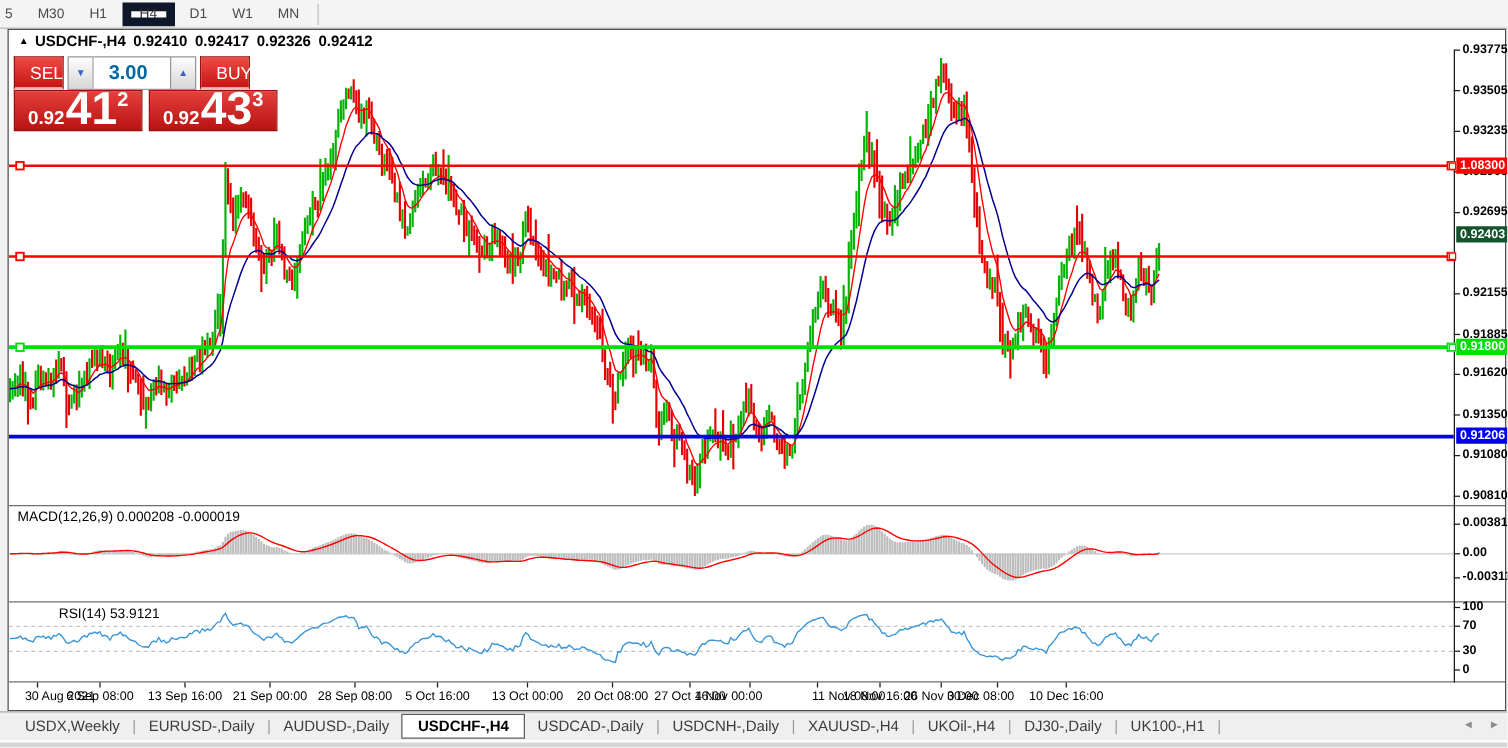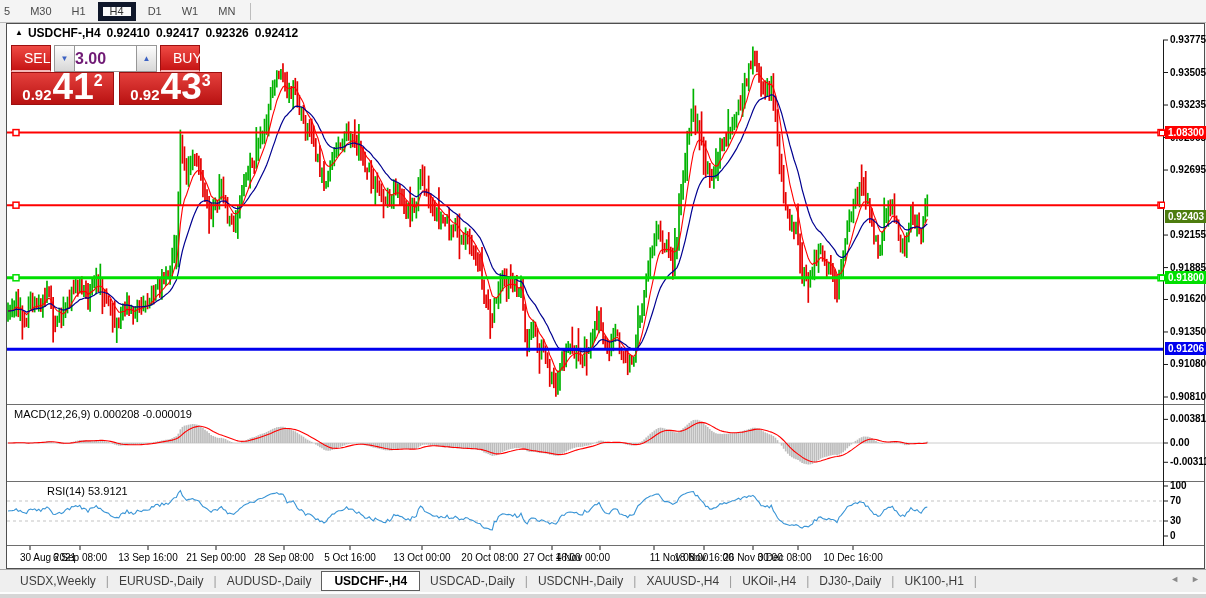--- a/index.html
+++ b/index.html
@@ -5,42 +5,42 @@
   html,body{margin:0;padding:0;background:#f1f1f1;}
   *{box-sizing:border-box;}
   .app{position:relative;width:1206px;height:598px;overflow:hidden;background:#f1f1f1;
        font-family:"Liberation Sans","DejaVu Sans",sans-serif;}
   
   .toolbar{position:absolute;left:0;top:0;width:1206px;height:23px;background:#f4f4f4;
            border-bottom:1px solid #b9b9b9;display:flex;align-items:center;}
   .tf-btn{height:19px;margin:0 2px;padding:0 7px;display:flex;align-items:center;
           font-size:11px;color:#4a4a4a;border:1px solid transparent;cursor:default;}
   .tf-btn.partial{margin-left:-4px;}
-  .tf-btn.active{background:#fbfbfb;border:5px solid #0f172a;color:#333;}
+  .tf-btn.active{background:#fbfbfb;border:7px solid #0f172a;color:#333;}
   .tb-sep{width:1px;height:17px;background:#bdbdbd;margin:0 5px;}
   
   .chart-window{position:absolute;left:6px;top:23px;width:1199px;height:546px;
                 background:#fff;border:1px solid #4f4f4f;}
   .chart-svg{position:absolute;left:0;top:0;}
   .title-bar{position:absolute;left:0;top:0;width:1150px;height:17px;display:flex;
              align-items:center;font-size:12px;font-weight:bold;color:#000;background:transparent;}
   .title-bar .tri{font-size:8px;margin:0 5px 0 8px;}
   .title-bar span{margin-right:6px;}
   
   .order-panel{position:absolute;left:4px;top:21px;width:215px;}
   .op-row1{display:flex;height:27px;}
   .op-btn{width:40px;background:linear-gradient(180deg,#ef4a44,#c61414);border:1px solid #9d0f0f;
           color:#fff;font-size:14px;display:flex;align-items:center;
           border-bottom:2px solid #f3b7b7;cursor:pointer;padding-left:12px;}
   .op-spin{display:flex;height:27px;margin:0 3px;}
   .spin-btn{width:21px;background:linear-gradient(180deg,#fdfdfd,#d7d7d7);border:1px solid #979797;
             display:flex;align-items:center;justify-content:center;cursor:pointer;}
   .spin-btn .arr{font-size:8px;color:#3c62c3;}
-  .vol{width:61px;border:1px solid #979797;border-left:none;border-right:none;text-align:left;
-       font-size:16px;font-weight:bold;color:#701a75;padding:0 6px 0 0;outline:none;
+  .vol{width:61px;border:1px solid #979797;border-left:none;border-right:none;text-align:center;
+       font-size:16px;font-weight:bold;color:#0369a1;padding:0 6px 0 0;outline:none;
        font-family:"Liberation Sans","DejaVu Sans",sans-serif;}
   .op-row2{display:flex;margin-top:0px;}
   .op-price{width:103px;height:33px;background:linear-gradient(180deg,#e4403c,#b91212);
             border:1px solid #9d0f0f;color:#fff;display:flex;align-items:flex-end;
             justify-content:center;padding-bottom:2px;cursor:pointer;}
   .op-price + .op-price{margin-left:5px;}
   .op-price .pp{font-size:15px;font-weight:bold;line-height:1;margin-right:1px;}
   .op-price .pb{font-size:37px;font-weight:bold;line-height:0.78;}
   .op-price .ps{font-size:16px;font-weight:bold;line-height:1;transform:translateY(-13px);}
   
@@ -1095,21 +1095,21 @@
         <div class="ptick" style="top: 107.528px;">0.92965</div>
         <div class="ptick" style="top: 140.037px;">0.92695</div>
         <div class="ptick" style="top: 205.056px;">0.92155</div>
         <div class="ptick" style="top: 237.565px;">0.91885</div>
         <div class="ptick" style="top: 269.472px;">0.91620</div>
         <div class="ptick" style="top: 301.981px;">0.91350</div>
         <div class="ptick" style="top: 334.491px;">0.91080</div>
         <div class="ptick" style="top: 367px;">0.90810</div>
         <div class="badge" style="top: 101.591px; background: rgb(255, 0, 0);">1.08300</div>
         <div class="sq" style="left: 1152px; top: 105.591px; border: 1.5px solid rgb(255, 0, 0);"></div>
-        <div class="badge" style="top: 186px; background: #4d7c0f;">0.92403</div>
+        <div class="badge" style="top: 157px; background: #14532d;">0.92403</div>
         <div class="sq" style="left: 1152px; top: 178.195px; border: 1.5px solid rgb(255, 0, 0);"></div>
         <div class="badge" style="top: 246.799px; background: rgb(0, 223, 0);">0.91800</div>
         <div class="sq" style="left: 1152px; top: 250.799px; border: 1.5px solid rgb(0, 223, 0);"></div>
         <div class="badge" style="top: 318.32px; background: rgb(0, 0, 238);">0.91206</div>
       </div>
     <div id="indicator-scales">
         <div class="iscale" style="top: 389.372px;">0.003811</div>
         <div class="iscale" style="top: 413px;">0.00</div>
         <div class="iscale" style="top: 432.282px;">-0.00311</div>
         <div class="iscale" style="top: 456px;">100</div>

